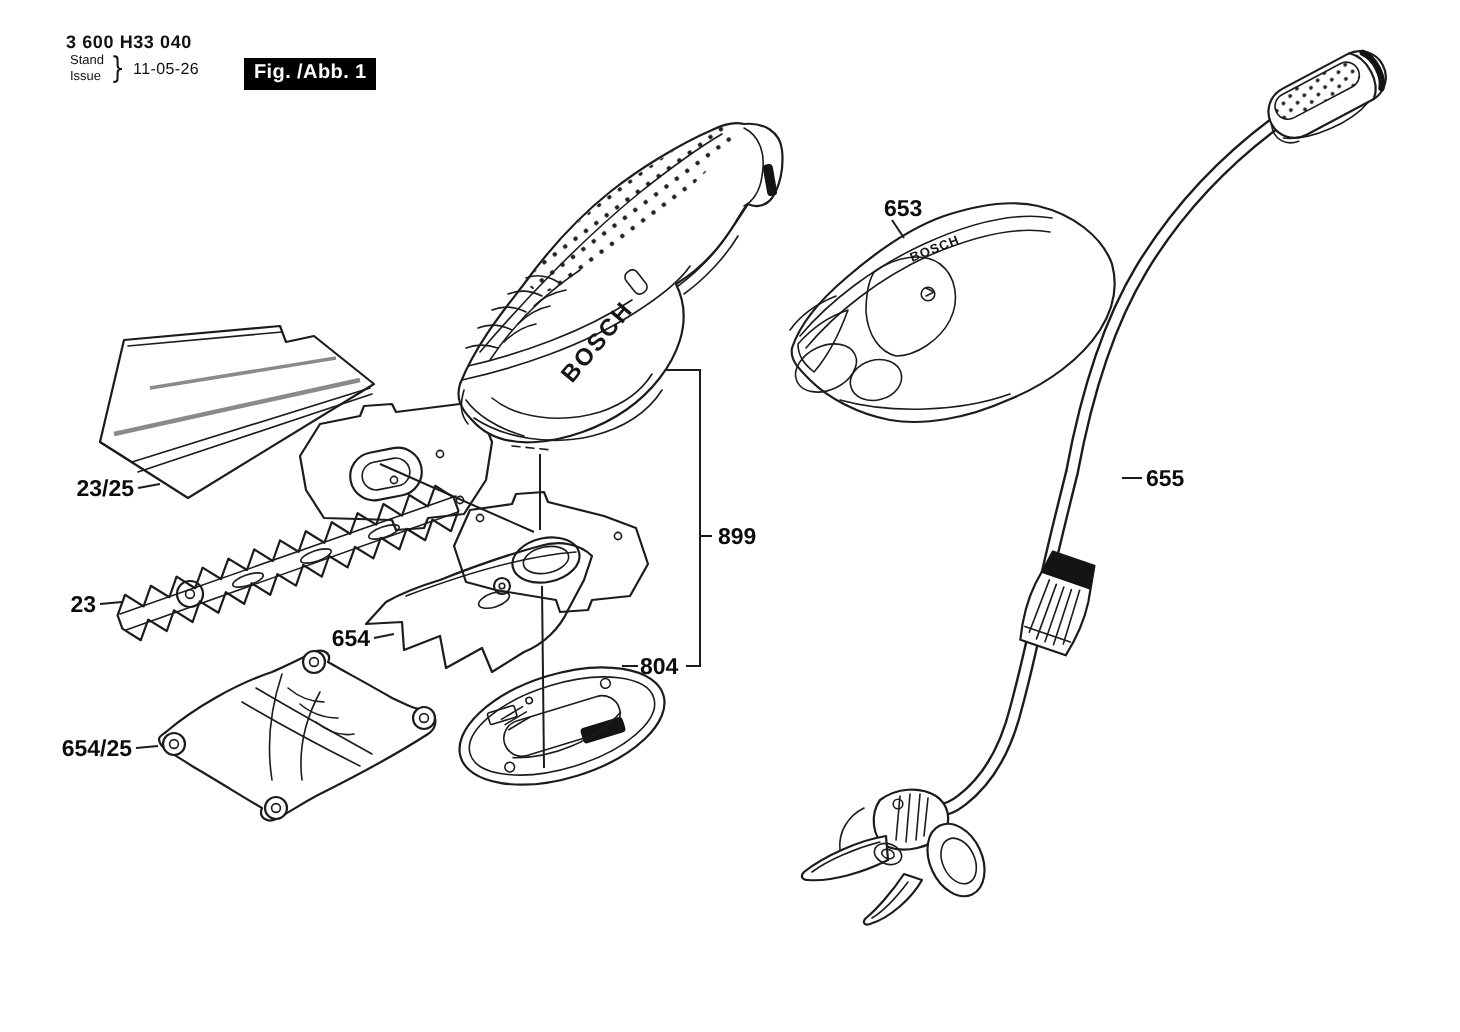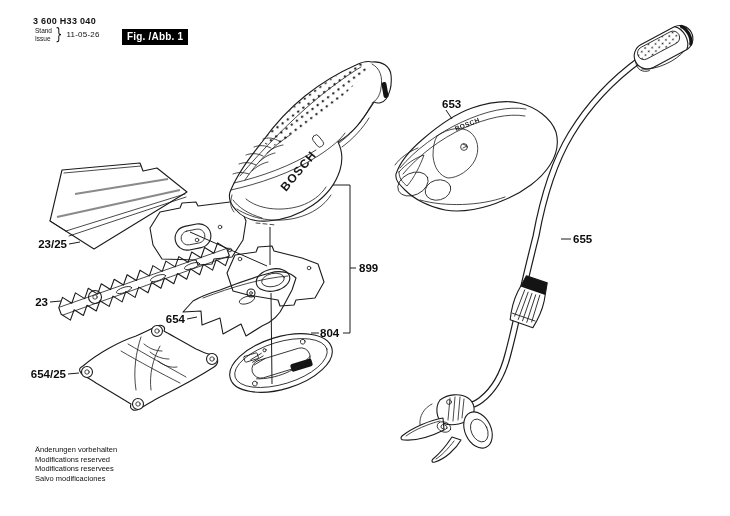--- a/index.html
+++ b/index.html
@@ -246,19 +246,13 @@
       <text class="plabel" x="48" y="306" text-anchor="end">23</text>
       <text class="plabel" x="185" y="323" text-anchor="end">654</text>
       <text class="plabel" x="66" y="378" text-anchor="end">654/25</text>
       <text class="plabel" x="442" y="108" text-anchor="start">653</text>
       <text class="plabel" x="573" y="243" text-anchor="start">655</text>
       <text class="plabel" x="359" y="272" text-anchor="start">899</text>
       <text class="plabel" x="320" y="337" text-anchor="start">804</text>
     </g>
   </svg>
 
-  <div class="footer">
-    <div>Änderungen vorbehalten</div>
-    <div>Modifications reserved</div>
-    <div>Modifications reservees</div>
-    <div>Salvo modificaciones</div>
-  </div>
 </div>
 
 </body></html>

